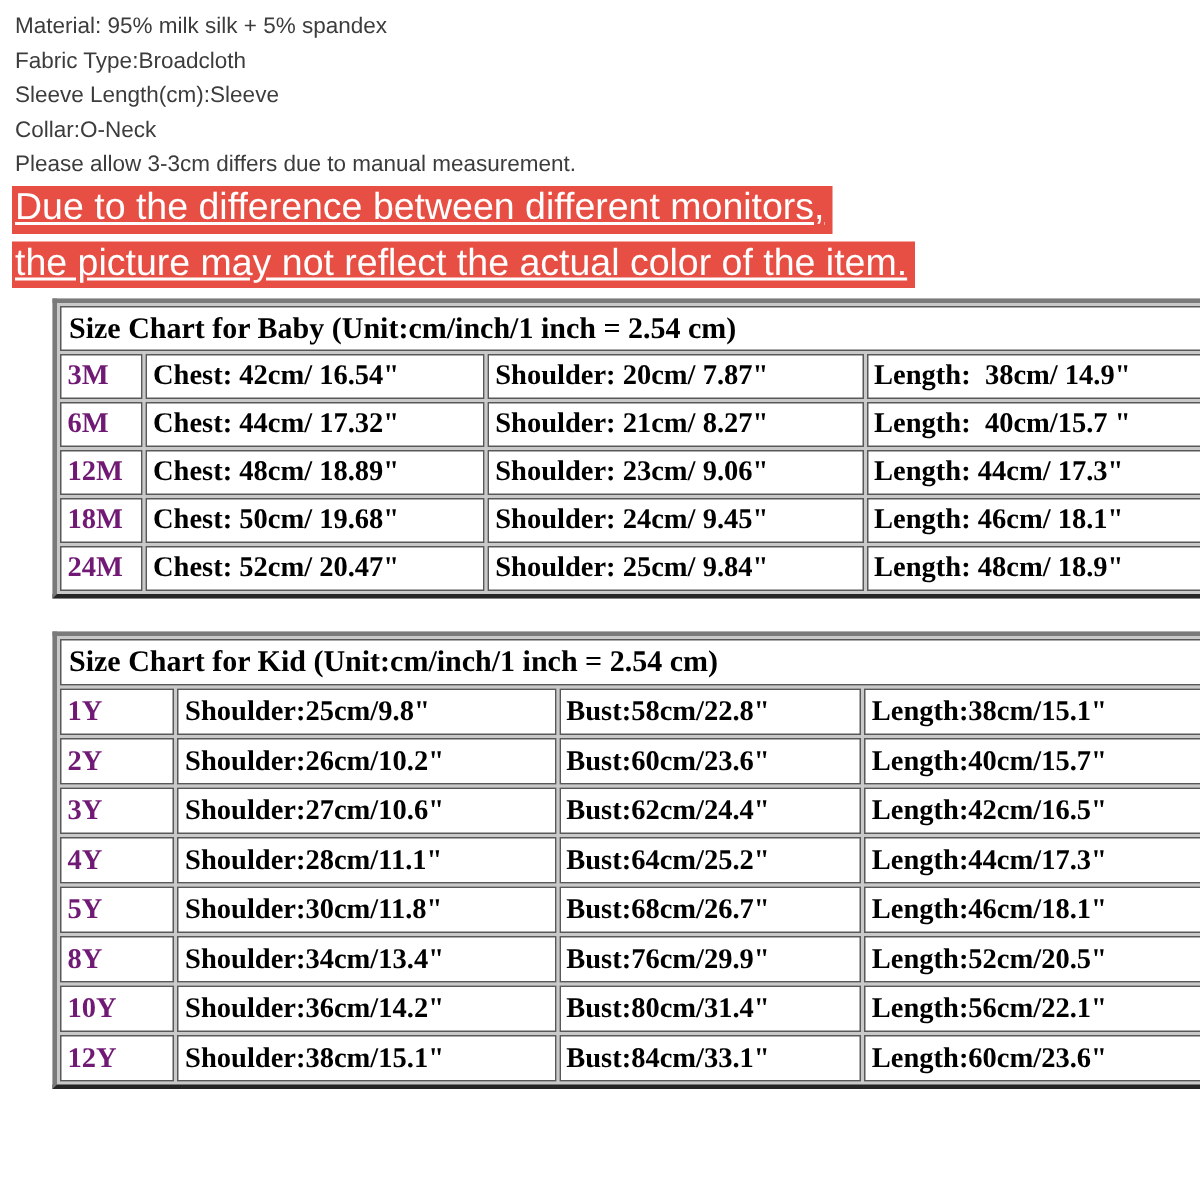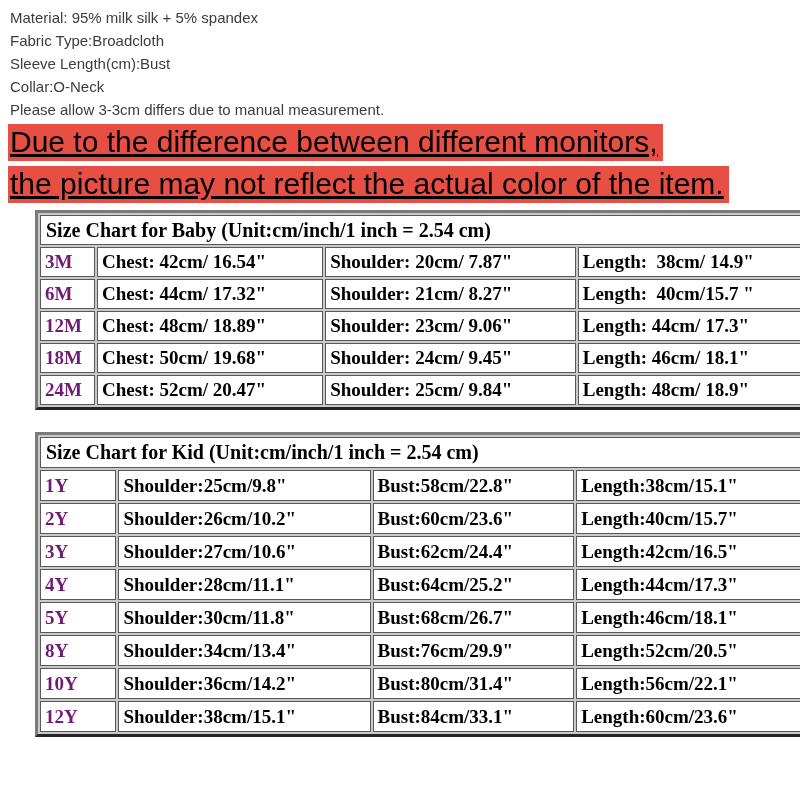--- a/index.html
+++ b/index.html
@@ -19,22 +19,22 @@
   .specs {
     font-family: "Liberation Sans", sans-serif;
     font-size: 15px;
     line-height: 23px;
     color: #3c3c3c;
     margin-bottom: 3px;
   }
   
   .banner {
     font-family: "Liberation Sans", sans-serif;
-    font-size: 30px;
-    color: #000000;
+    font-size: 25px;
+    color: #ffffff;
     margin: 1px 0 7px -2px;
   }
   .banner-row { margin-bottom: 5px; }
   .banner-line {
     display: inline-block;
     background: #e84f44;
     text-decoration: underline;
     padding: 1px 5px 3px 2px;
     line-height: 1.1;
   }
@@ -80,21 +80,21 @@
   table.kid  col.c3 { width: 30.6%; }
 </style>
 </head>
 <body>
 
 <div class="page">
 
   <div class="specs">
     <div class="spec-line">Material: 95% milk silk  + 5% spandex</div>
     <div class="spec-line">Fabric Type:Broadcloth</div>
-    <div class="spec-line">Sleeve Length(cm):Bust</div>
+    <div class="spec-line">Sleeve Length(cm):Sleeve</div>
     <div class="spec-line">Collar:O-Neck</div>
     <div class="spec-line">Please allow 3-3cm differs due to manual measurement.</div>
   </div>
 
   <div class="banner">
     <div class="banner-row">
       <span class="banner-line">Due to the difference between different monitors,</span>
     </div>
     <div class="banner-row">
       <span class="banner-line">the picture may not reflect the actual color of the item.</span>

